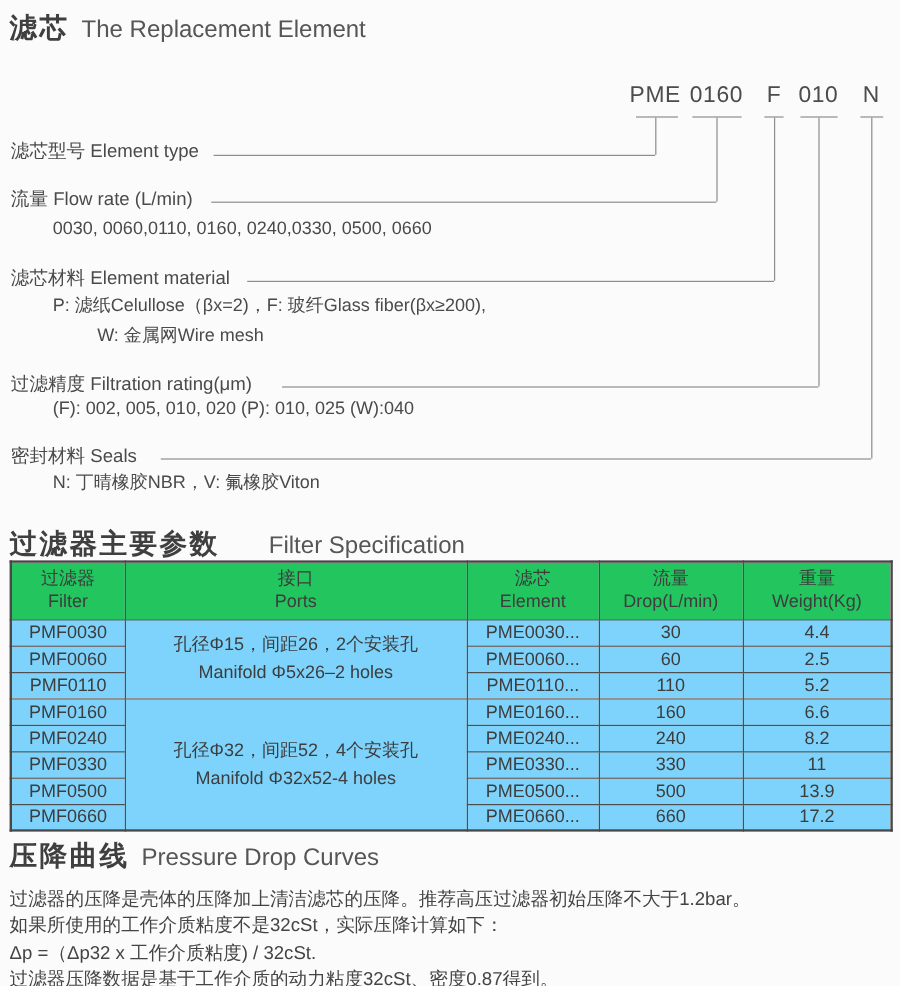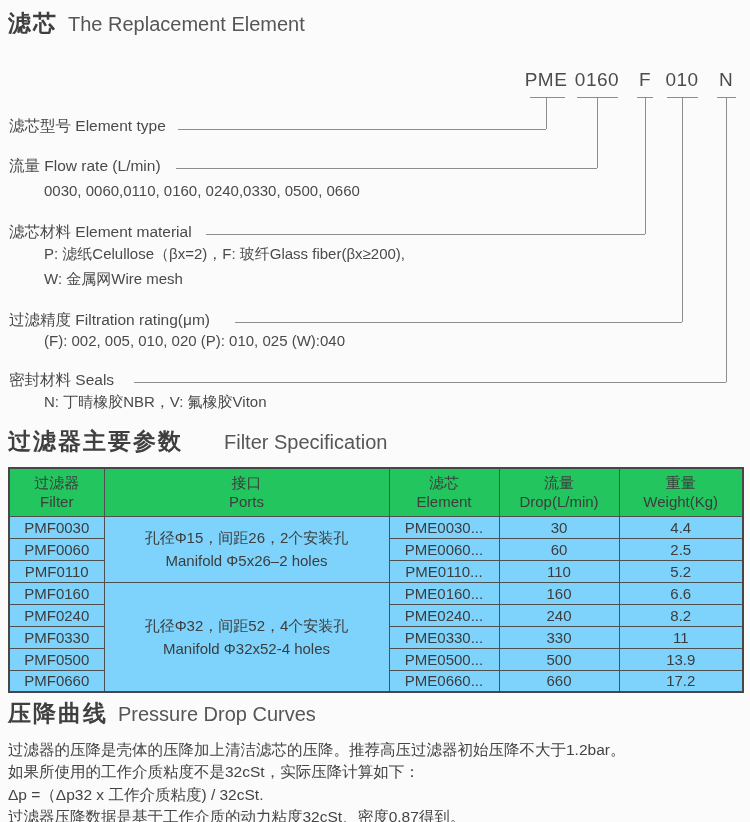--- a/index.html
+++ b/index.html
@@ -71,30 +71,30 @@
   <div class="rule rule-h" style="left:235px;top:322px;width:447px;"></div>
   <div class="rule rule-h" style="left:134px;top:382px;width:592px;"></div>
 
   <div class="code-label" style="top:116px;">滤芯型号 Element type</div>
 
   <div class="code-label" style="top:156px;">流量 Flow rate (L/min)</div>
   <div class="code-detail" style="top:182px;">0030, 0060,0110, 0160, 0240,0330, 0500, 0660</div>
 
   <div class="code-label" style="top:222px;">滤芯材料 Element material</div>
   <div class="code-detail" style="top:245px;">P: 滤纸Celullose（βx=2)，F: 玻纤Glass fiber(βx≥200),</div>
-  <div class="code-detail" style="top:270px;">W: 金属网Wire mesh</div>
+  <div class="code-detail" style="top:270px;margin-left:37px;">W: 金属网Wire mesh</div>
 
   <div class="code-label" style="top:310px;">过滤精度 Filtration rating(μm)</div>
   <div class="code-detail" style="top:332px;">(F): 002, 005, 010, 020 (P): 010, 025 (W):040</div>
 
   <div class="code-label" style="top:370px;">密封材料 Seals</div>
   <div class="code-detail" style="top:393px;">N: 丁晴橡胶NBR，V: 氟橡胶Viton</div>
 </div>
 
-<div class="abs sec-title" style="left:8px;top:426px;gap:41px;">
+<div class="abs sec-title" style="left:8px;top:438px;gap:41px;">
   <span class="cn">过滤器主要参数</span>
   <span class="en">Filter Specification</span>
 </div>
 
 <div class="spec-table-wrap">
   <table>
     <colgroup>
       <col style="width:95px">
         <col style="width:285px">
         <col style="width:110px">

